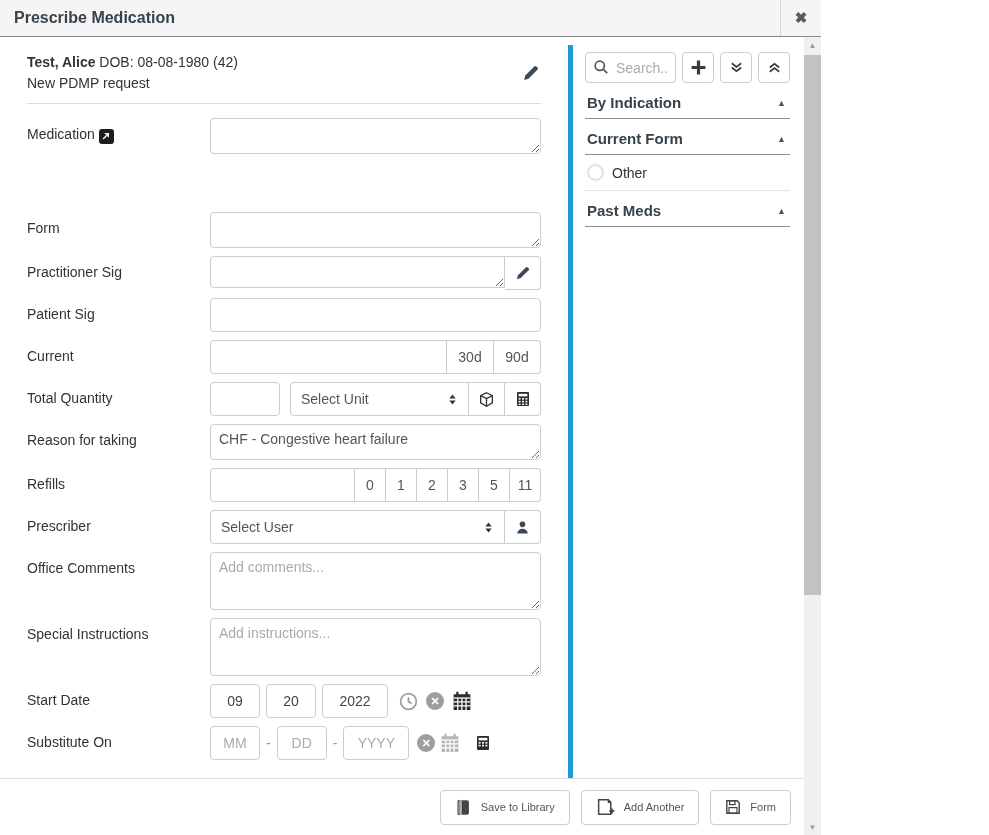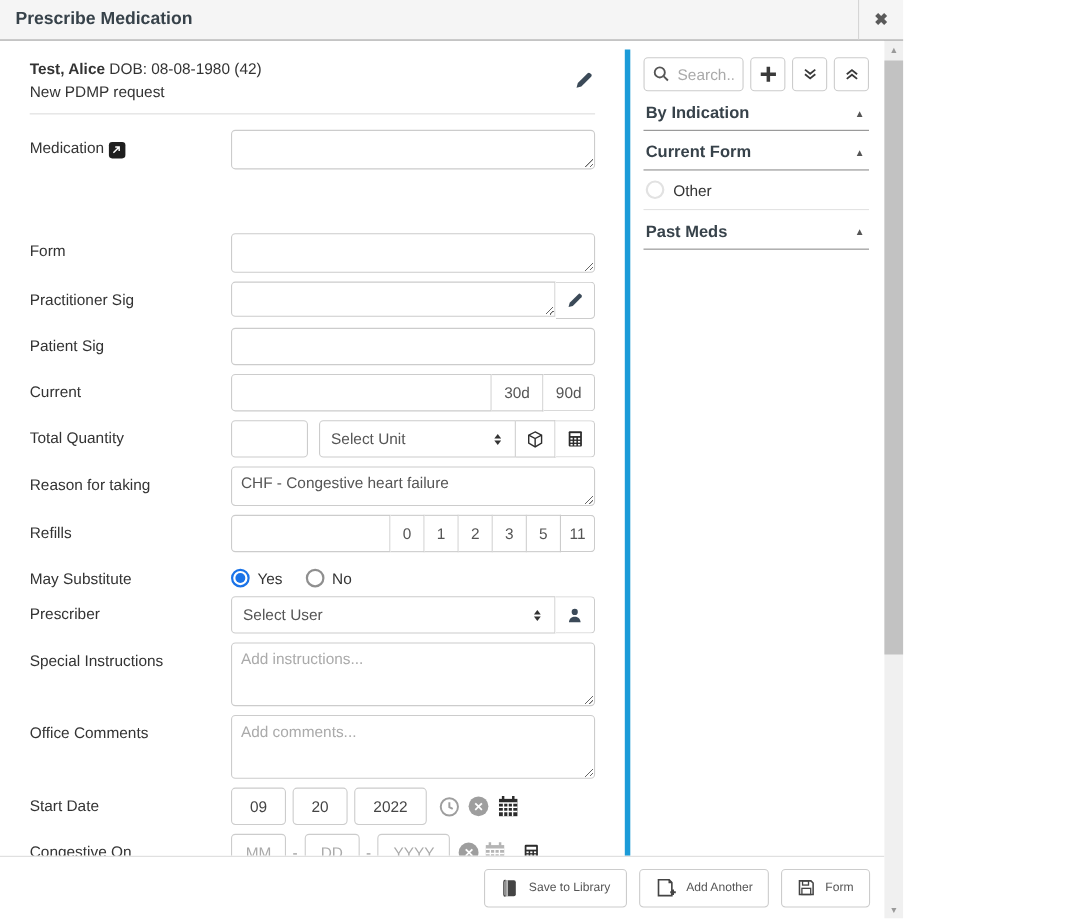--- a/index.html
+++ b/index.html
@@ -253,29 +253,20 @@
             <input class="flex1" style="">
             <span class="gbtn w31">0</span>
             <span class="gbtn w31">1</span>
             <span class="gbtn w31">2</span>
             <span class="gbtn w31">3</span>
             <span class="gbtn w31">5</span>
             <span class="gbtn w31">11</span>
           </div>
         </div>
 
-        <div class="row">
-          <label>May Substitute</label>
-          <div class="radio-row">
-            <span class="radio checked"></span>
-            <span class="radio-label">Yes</span>
-            <span class="radio unchecked"></span>
-            <span class="radio-label">No</span>
-          </div>
-        </div>
 
         <div class="row mt3">
           <label>Prescriber</label>
           <div class="group row-h">
             <span class="sel flex1">
               <span>Select User</span>
               <span>
                   <svg width="11" height="15" viewBox="0 0 12 16">
                     <path d="M6 2.5L9.4 7H2.6z" fill="#333"></path>
                     <path d="M6 13.5L9.4 9H2.6z" fill="#333"></path>
@@ -287,27 +278,27 @@
                   <svg width="15" height="15" viewBox="0 0 16 16" fill="#3b4a58">
                     <circle cx="8" cy="4.6" r="3"></circle>
                     <path d="M2.3 14.5c.4-3.6 2.9-5.3 5.7-5.3s5.3 1.7 5.7 5.3z"></path>
                   </svg>
                 </span>
             </span>
           </div>
         </div>
 
         <div class="row">
+          <label>Office Comments</label>
+          <textarea class="ta-m" placeholder="Add comments..." style=""></textarea>
+        </div>
+
+        <div class="row">
           <label>Special Instructions</label>
           <textarea class="ta-m" placeholder="Add instructions..." style=""></textarea>
-        </div>
-
-        <div class="row">
-          <label>Office Comments</label>
-          <textarea class="ta-m" placeholder="Add comments..." style=""></textarea>
         </div>
 
         <div class="row">
           <label>Start Date</label>
           <div class="date-row">
             <input class="line-input d2" value="09" style="">
             <input class="line-input d2" value="20" style="">
             <input class="line-input d4" value="2022" style="">
             <span class="date-icons">
               <button class="icon-btn">
@@ -332,21 +323,21 @@
                         <path d="M1.3 8.7h13.4M1.3 11.8h13.4"></path>
                       </g>
                     </svg>
                   </span>
               </button>
             </span>
           </div>
         </div>
 
         <div class="row">
-          <label>Congestive On</label>
+          <label>Substitute On</label>
           <div class="date-row">
             <input class="line-input d2" placeholder="MM" style="">
             <span class="dash">-</span>
             <input class="line-input d2" placeholder="DD" style="">
             <span class="dash">-</span>
             <input class="line-input d4" placeholder="YYYY" style="">
             <span class="date-icons" style="margin-left:2px;gap:5px">
               <span class="xcircle">
                   <span>✕</span>
                 </span>

